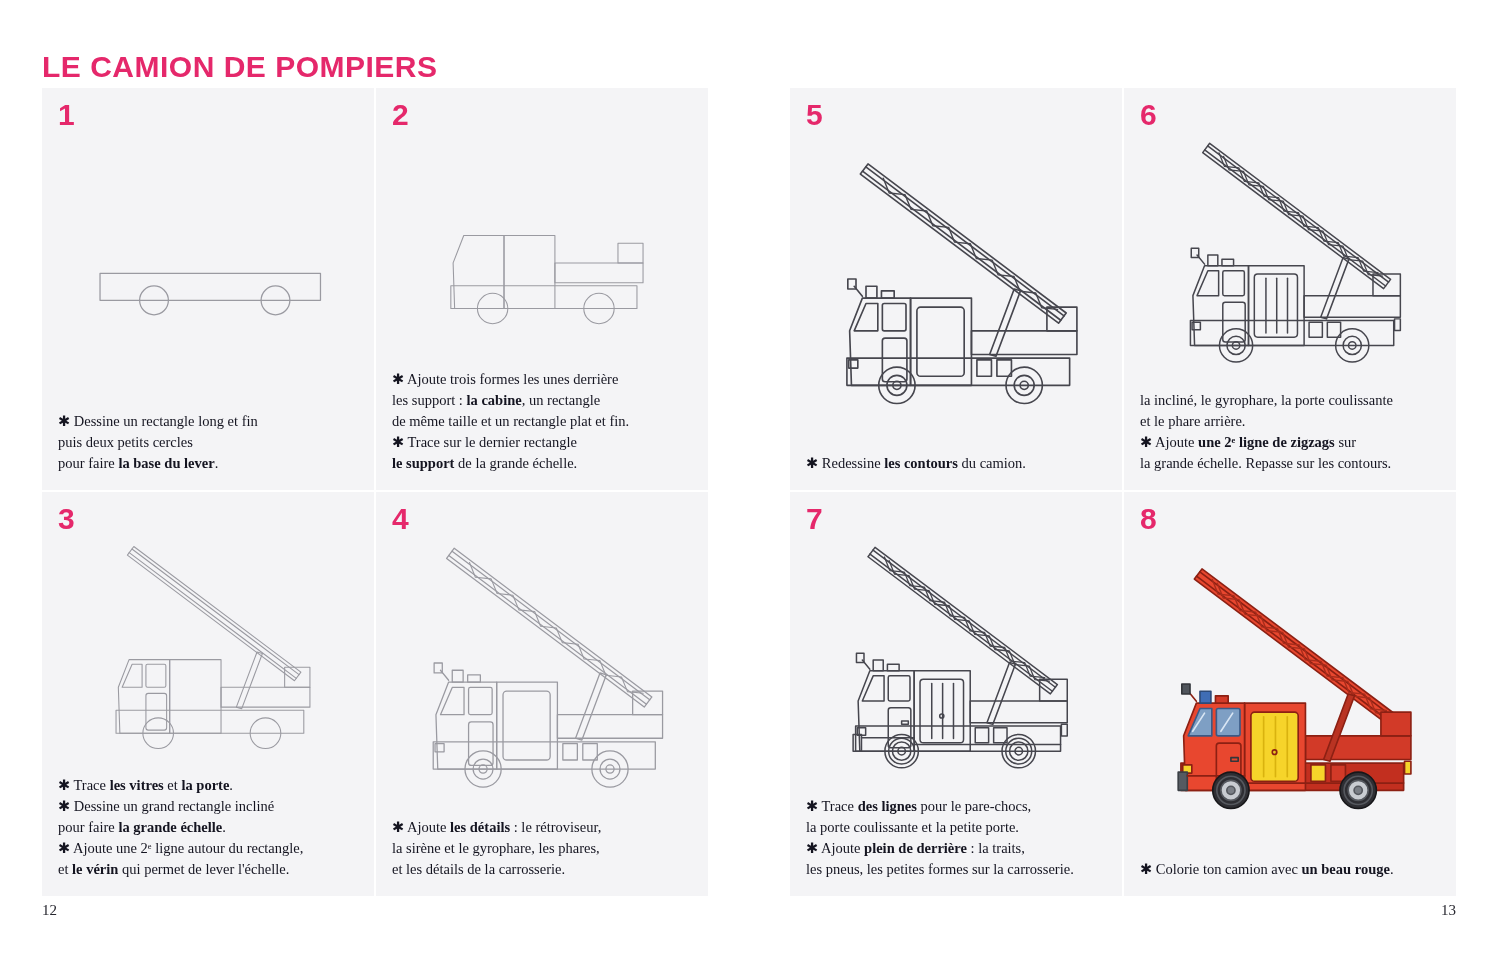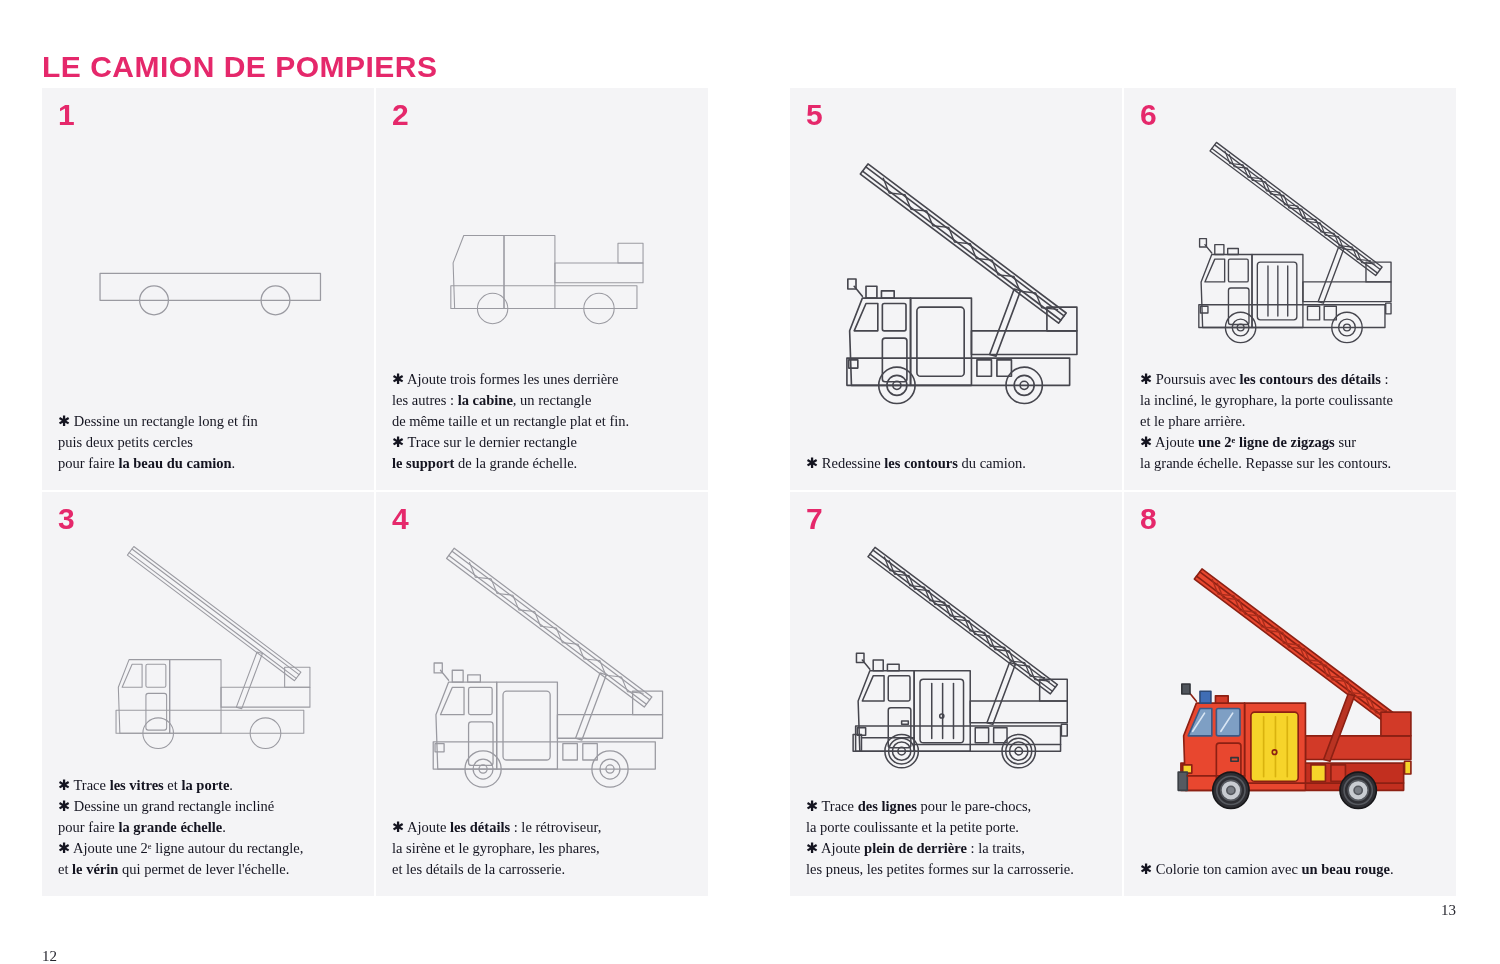--- a/index.html
+++ b/index.html
@@ -35,21 +35,21 @@
     flex:0 0 auto;
     font-family:"Liberation Serif","DejaVu Serif",serif;
     font-size:14.5px;line-height:1.45;color:#141420;
   }
   .instructions .tline{white-space:nowrap;}
   .instructions b{font-weight:700;}
   .pagenum{
     position:absolute;top:902px;font-size:15px;color:#26262e;
     font-family:"Liberation Serif","DejaVu Serif",serif;
   }
-  .pagenum-left{left:42px;margin-top:46px;}
+  .pagenum-left{left:42px;}
   .pagenum-right{left:1420px;width:36px;text-align:right;}
 </style>
 </head>
 <body>
 
 <div class="sheet">
 
   <h1 class="title">LE CAMION DE POMPIERS</h1>
 
   <div class="page page-left">
@@ -61,42 +61,42 @@
             <g fill="none" stroke="#9a9aa1" stroke-width="1.4" stroke-linejoin="round" stroke-linecap="round" transform="translate(0,-70)">
               <rect x="45" y="226" width="245" height="30"></rect>
               <circle cx="105" cy="256" r="16"></circle>
               <circle cx="240" cy="256" r="16"></circle>
             </g>
           </svg>
       </div>
       <div class="instructions">
           <div class="tline"><span>✱ Dessine un rectangle long et fin</span></div>
           <div class="tline"><span>puis deux petits cercles</span></div>
-          <div class="tline"><span>pour faire </span><b>la beau du camion</b><span>.</span></div>
+          <div class="tline"><span>pour faire </span><b>la base du lever</b><span>.</span></div>
         </div>
     </section>
 
     <section class="panel">
       <div class="step-number">2</div>
       <div class="drawing">
         <svg class="truck" viewBox="0 0 330 300" preserveAspectRatio="xMidYMid meet">
             <g fill="none" stroke="#9a9aa1" stroke-width="1.4" stroke-linejoin="round" stroke-linecap="round" transform="translate(0,-25)">
               <rect x="45" y="226" width="245" height="30"></rect>
               <rect x="182" y="196" width="116" height="26"></rect>
               <rect x="265" y="170" width="33" height="26"></rect>
               <rect x="115" y="160" width="67" height="96"></rect>
               <path d="M50,256 L48,196 L62,160 L115,160 L115,256 Z"></path>
               <circle cx="100" cy="256" r="20"></circle>
               <circle cx="240" cy="256" r="20"></circle>
             </g>
           </svg>
       </div>
       <div class="instructions">
           <div class="tline"><span>✱ Ajoute trois formes les unes derrière</span></div>
-          <div class="tline"><span>les autres : </span><b>la cabine</b><span>, un rectangle</span></div>
+          <div class="tline"><span>les support : </span><b>la cabine</b><span>, un rectangle</span></div>
           <div class="tline"><span>de même taille et un rectangle plat et fin.</span></div>
           <div class="tline"><span>✱ Trace sur le dernier rectangle</span></div>
           <div class="tline"><b>le support</b><span> de la grande échelle.</span></div>
         </div>
     </section>
 
     <section class="panel">
       <div class="step-number">3</div>
       <div class="drawing">
         <svg class="truck" viewBox="0 0 330 300" preserveAspectRatio="xMidYMid meet">
@@ -247,21 +247,20 @@
               <circle cx="100" cy="256" r="20"></circle>
               <circle cx="100" cy="256" r="11"></circle>
               <circle cx="100" cy="256" r="4.5"></circle>
               <circle cx="240" cy="256" r="20"></circle>
               <circle cx="240" cy="256" r="11"></circle>
               <circle cx="240" cy="256" r="4.5"></circle>
             </g>
           </svg>
       </div>
       <div class="instructions">
-          <div class="tline"><span>✱ Poursuis avec </span><b>les contours des détails</b><span> :</span></div>
           <div class="tline"><span>la incliné, le gyrophare, la porte coulissante</span></div>
           <div class="tline"><span>et le phare arrière.</span></div>
           <div class="tline"><span>✱ Ajoute </span><b>une 2ᵉ ligne de zigzags</b><span> sur</span></div>
           <div class="tline"><span>la grande échelle. Repasse sur les contours.</span></div>
         </div>
     </section>
 
     <section class="panel">
       <div class="step-number">7</div>
       <div class="drawing">

